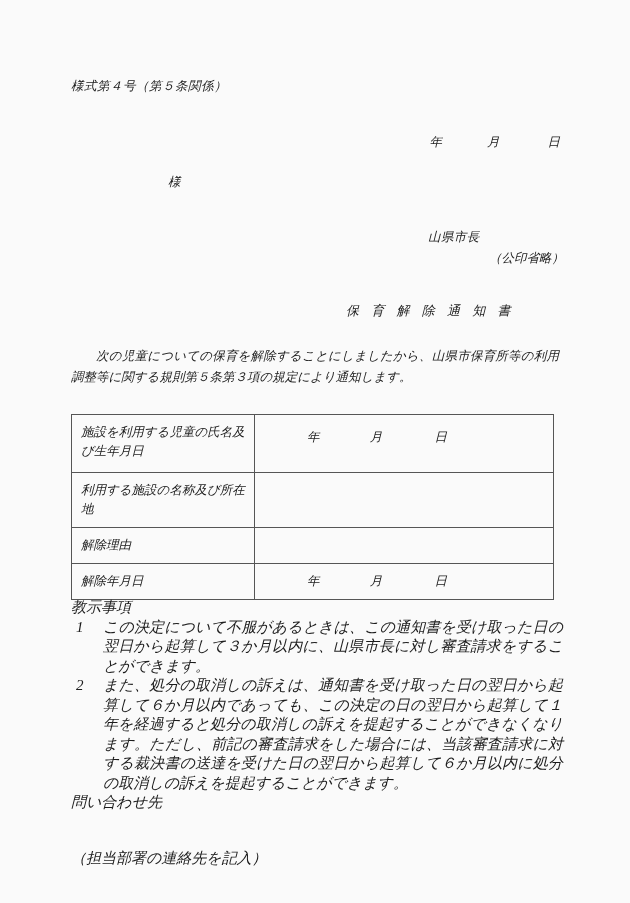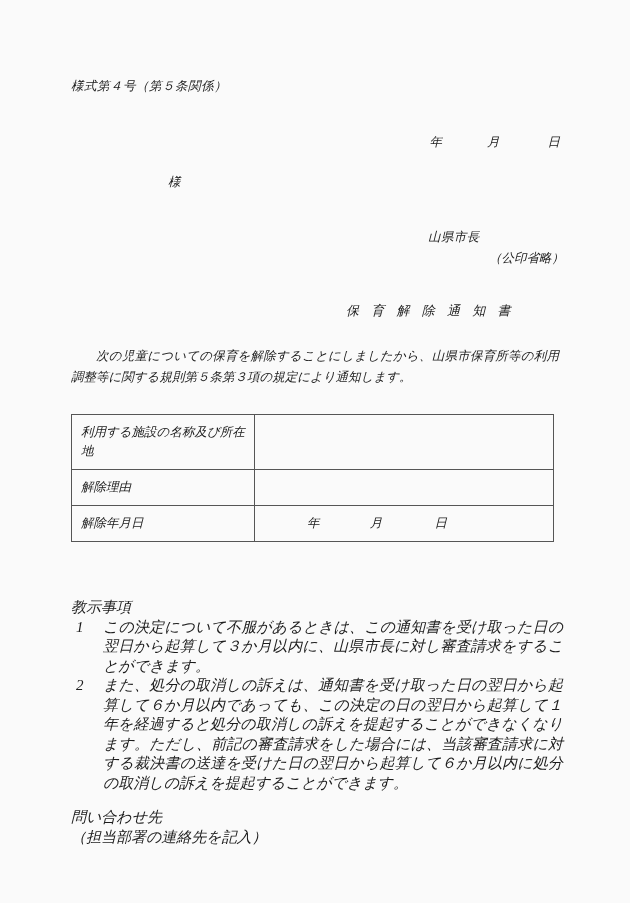--- a/index.html
+++ b/index.html
@@ -158,22 +158,22 @@
     text-align: left;
     padding-left: 5px;
     box-sizing: border-box;
   }
   .note-body {
     flex: 1 1 auto;
     text-align: justify;
     text-justify: inter-character;
     text-indent: 0;
   }
-  .contact-heading { white-space: nowrap; margin-top: 15px; }
-  .contact-note { white-space: nowrap; }
+  .contact-heading { white-space: nowrap; margin-top: 0; }
+  .contact-note { white-space: nowrap; margin-top: 36px; }
 </style>
 </head>
 <body>
 
 <div class="page">
 
   <div class="form-no">様式第４号（第５条関係）</div>
 
   <div class="date-line">
     <span class="unit">年</span>
@@ -187,20 +187,32 @@
 
   <div class="issuer">山県市長</div>
   <div class="issuer-seal">（公印省略）</div>
 
   <div class="doc-title">保 育 解 除 通 知 書</div>
 
   <div class="body-text">次の児童についての保育を解除することにしましたから、山県市保育所等の利用調整等に関する規則第５条第３項の規定により通知します。</div>
 
   <table class="form-table">
     <tbody>
+      <tr class="row-tall">
+        <td class="label">施設を利用する児童の氏名及び生年月日</td>
+        <td class="value">
+          <span class="cell-date">
+            <span>年</span>
+            <span class="sp-a"></span>
+            <span>月</span>
+            <span class="sp-b"></span>
+            <span>日</span>
+          </span>
+        </td>
+      </tr>
       <tr class="row-mid">
         <td class="label">利用する施設の名称及び所在地</td>
         <td class="value"></td>
       </tr>
       <tr class="row-short">
         <td class="label">解除理由</td>
         <td class="value"></td>
       </tr>
       <tr class="row-short">
         <td class="label">解除年月日</td>

